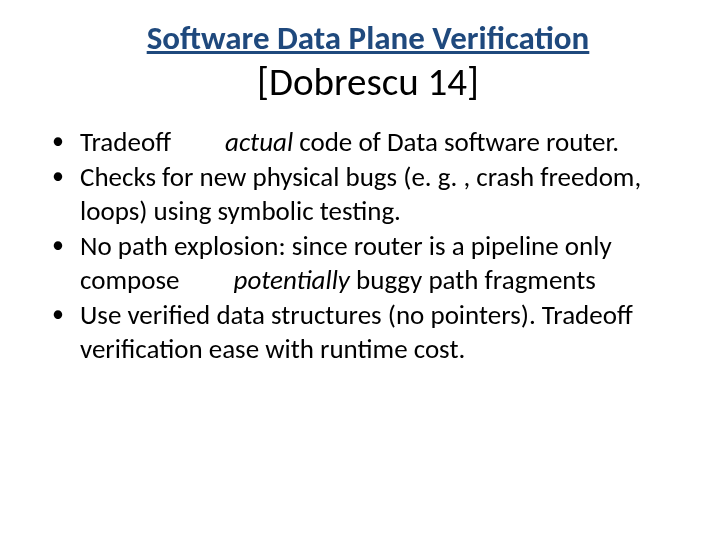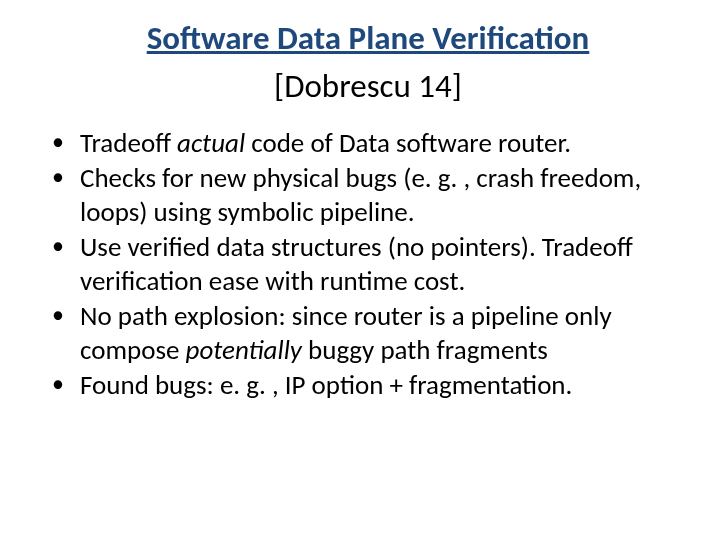--- a/index.html
+++ b/index.html
@@ -24,25 +24,25 @@
   }
   .title-main {
     font-size: 33px;
     font-weight: 700;
     color: #1f497d;
     text-decoration: underline;
     text-decoration-color: #1f497d;
     line-height: 1.15;
   }
   .title-sub {
-    font-size: 33px;
+    font-size: 39px;
     font-weight: 400;
     color: #000000;
     line-height: 1.15;
-    margin-top: 10px;
+    margin-top: 2px;
   }
   ul.bullets {
     list-style: none;
     padding: 0 6px 0 24px;
     margin: 0;
   }
   ul.bullets li {
     position: relative;
     font-size: 27px;
     line-height: 1.24;
@@ -52,43 +52,40 @@
   }
   ul.bullets li::before {
     content: "•";
     position: absolute;
     left: 0;
     top: 0;
     font-size: 24px;
     line-height: 1.3;
     color: #000000;
   }
-  .italic { font-style: italic; }
+  .italic { font-style: italic; margin-left: 48px; }
 </style>
 </head>
 <body>
 
 <div class="slide">
 
   <div class="title-block">
     <div class="title-main">Software Data Plane Verification</div>
     <div class="title-sub">[Dobrescu 14]</div>
   </div>
 
   <ul class="bullets">
     <li>
       <span>Tradeoff </span><span class="italic">actual</span><span> code of Data software router.</span>
     </li>
     <li>
-      <span>Checks for new physical bugs (e. g. , crash freedom, loops) using symbolic pipeline.</span><span class="italic"></span><span></span>
-    </li>
-    <li>
-      <span>Use verified data structures (no pointers). Tradeoff verification ease with runtime cost.</span><span class="italic"></span><span></span>
+      <span>Checks for new physical bugs (e. g. , crash freedom, loops) using symbolic testing.</span><span class="italic"></span><span></span>
     </li>
     <li>
       <span>No path explosion: since router is a pipeline only compose </span><span class="italic">potentially</span><span> buggy path fragments</span>
     </li>
     <li>
-      <span>Found bugs: e. g. , IP option  + fragmentation.</span><span class="italic"></span><span></span>
+      <span>Use verified data structures (no pointers). Tradeoff verification ease with runtime cost.</span><span class="italic"></span><span></span>
     </li>
   </ul>
 
 </div>
 
 </body></html>

